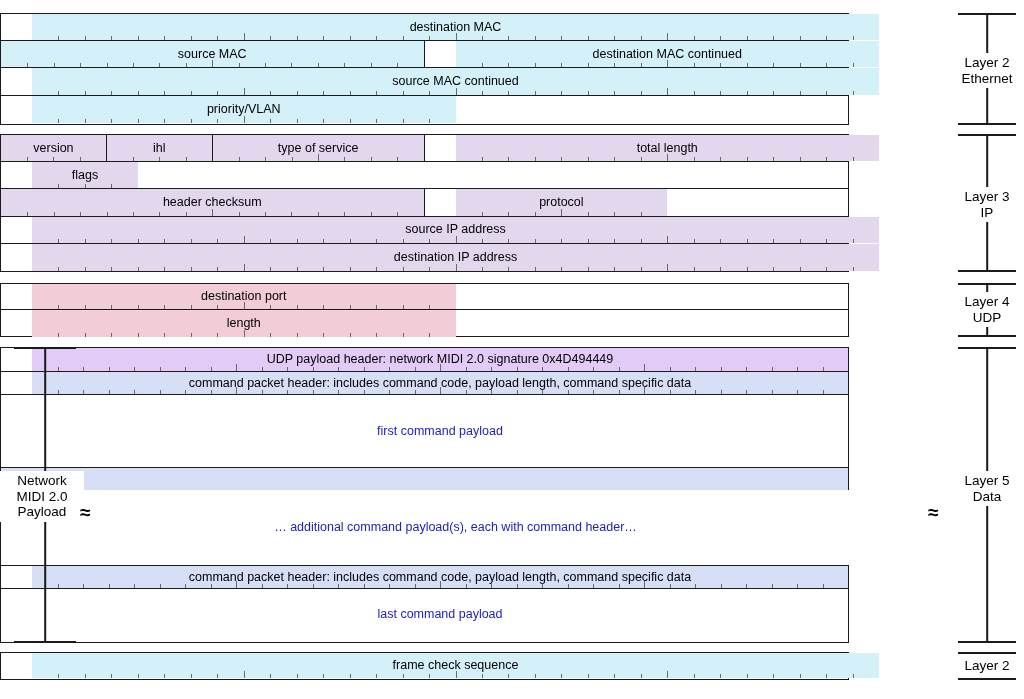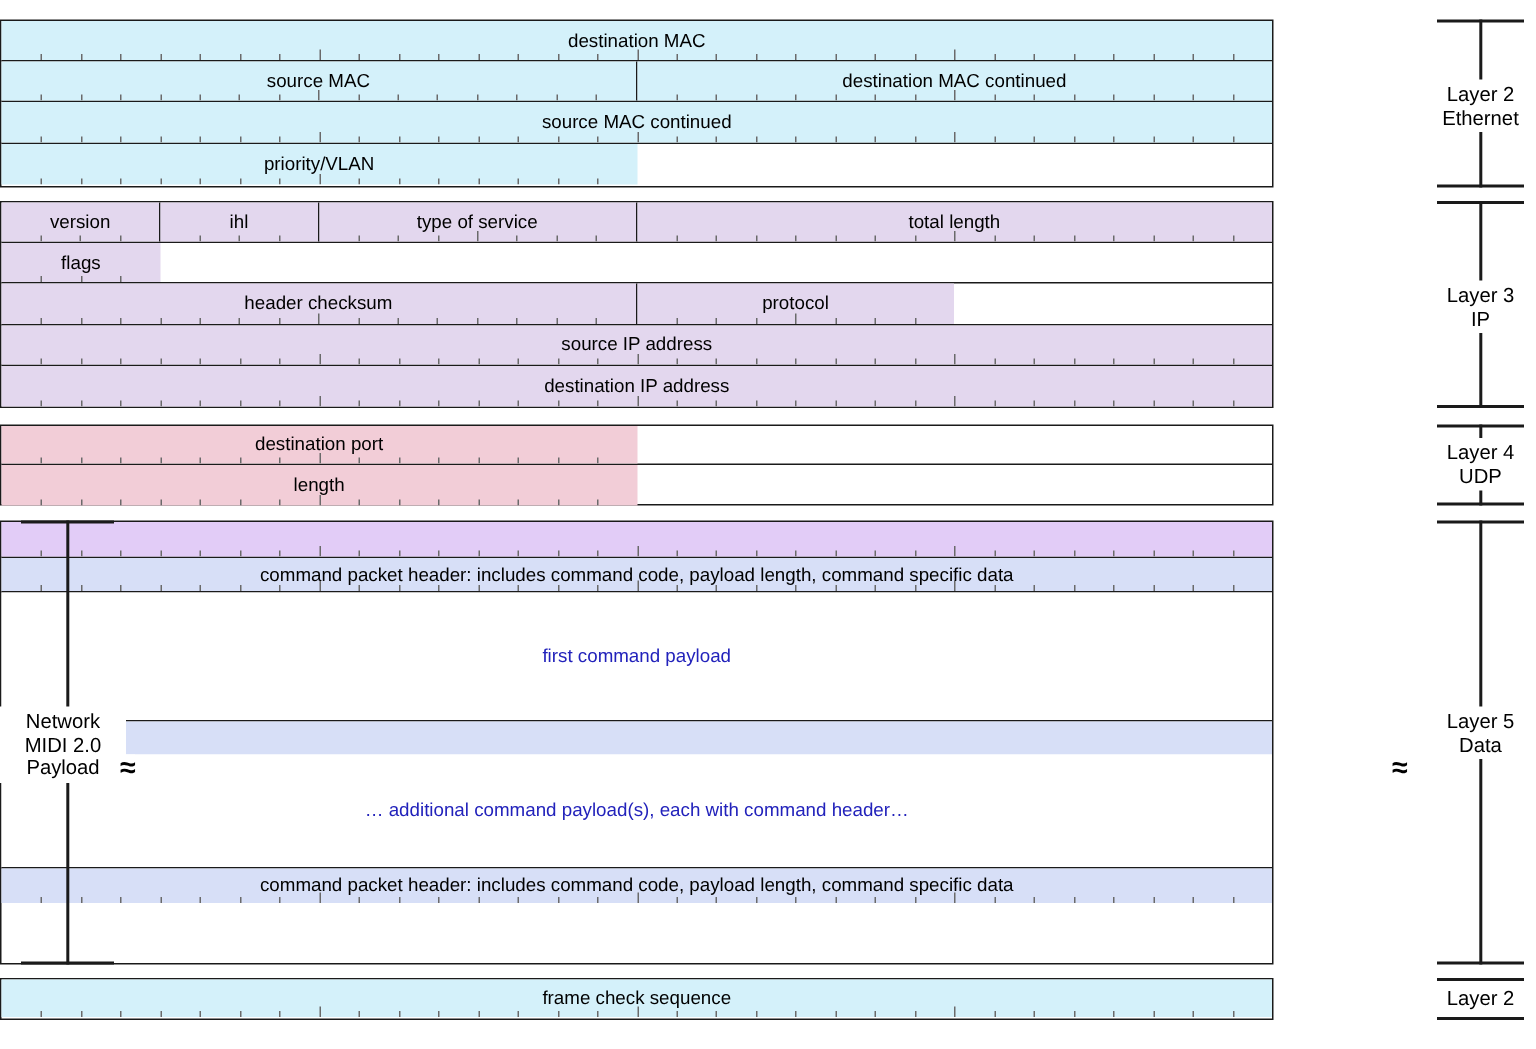--- a/index.html
+++ b/index.html
@@ -38,21 +38,21 @@
 
   .cell {
     position: relative;
     box-sizing: border-box;
     display: flex;
     align-items: center;
     justify-content: center;
     border-right: 1.6px solid #1a1a1a;
     overflow: hidden;
   }
-  .cell:last-child { border-right: none; }
+  .cell:last-child { border-right: none; margin-left: 31px; }
 
   .cell .lbl {
     position: relative;
     z-index: 2;
     font-size: 12.5px;
     line-height: 1;
     color: #000;
     white-space: nowrap;
     background: transparent;
     padding: 0 3px;
@@ -491,20 +491,21 @@
             <i style="left: 93.75%;"></i>
           </span>
         </div>
       </div>
     </div>
 
   <div class="grp" id="grp-data" style="top:347px; height:296px;">
 
     <div class="row" style="height:24px;">
       <div class="cell c-midi" style="flex:1 1 100%;">
+        <span class="lbl">UDP payload header: network MIDI 2.0 signature 0x4D494449</span>
         <span class="ticks">
             <i style="left: 3.125%;"></i>
             <i style="left: 6.25%;"></i>
             <i style="left: 9.375%;"></i>
             <i style="left: 12.5%;"></i>
             <i style="left: 15.625%;"></i>
             <i style="left: 18.75%;"></i>
             <i style="left: 21.875%;"></i>
             <i class="major" style="left: 25%;"></i>
             <i style="left: 28.125%;"></i>
@@ -566,21 +567,21 @@
             <i style="left: 81.25%;"></i>
             <i style="left: 84.375%;"></i>
             <i style="left: 87.5%;"></i>
             <i style="left: 90.625%;"></i>
             <i style="left: 93.75%;"></i>
             <i style="left: 96.875%;"></i>
           </span>
       </div>
     </div>
 
-    <div class="row" style="height:86px;text-align:right;">
+    <div class="row" style="height:73px;text-align:right;">
       <div class="cell c-white" style="flex:1 1 100%;">
         <span class="lbl blue">first command payload</span>
       </div>
     </div>
 
     <div class="row" style="height:98px; flex-direction:column;">
       <div class="cell c-cmd" style="width:100%; height:22px; border-right:none;"></div>
       <div class="cell c-white" style="width:100%; flex:1 1 auto; border-right:none;">
         <span class="lbl blue">… additional command payload(s), each with command header…</span>
       </div>
@@ -618,20 +619,25 @@
             <i style="left: 81.25%;"></i>
             <i style="left: 84.375%;"></i>
             <i style="left: 87.5%;"></i>
             <i style="left: 90.625%;"></i>
             <i style="left: 93.75%;"></i>
             <i style="left: 96.875%;"></i>
           </span>
       </div>
     </div>
 
+    <div class="row" style="height:auto; flex:1 1 auto;">
+      <div class="cell c-white" style="flex:1 1 100%; min-height:50px;">
+        <span class="lbl blue">last command payload</span>
+      </div>
+    </div>
   </div>
 
   <div class="grp" id="grp-fcs" style="top:652px; height:28px;">
       <div class="row" style="height: 25.4px;">
         <div class="cell c-eth" style="flex: 0 0 100%;">
           <span class="lbl">frame check sequence</span>
           <span class="ticks">
             <i style="left: 3.125%;"></i>
             <i style="left: 6.25%;"></i>
             <i style="left: 9.375%;"></i>

